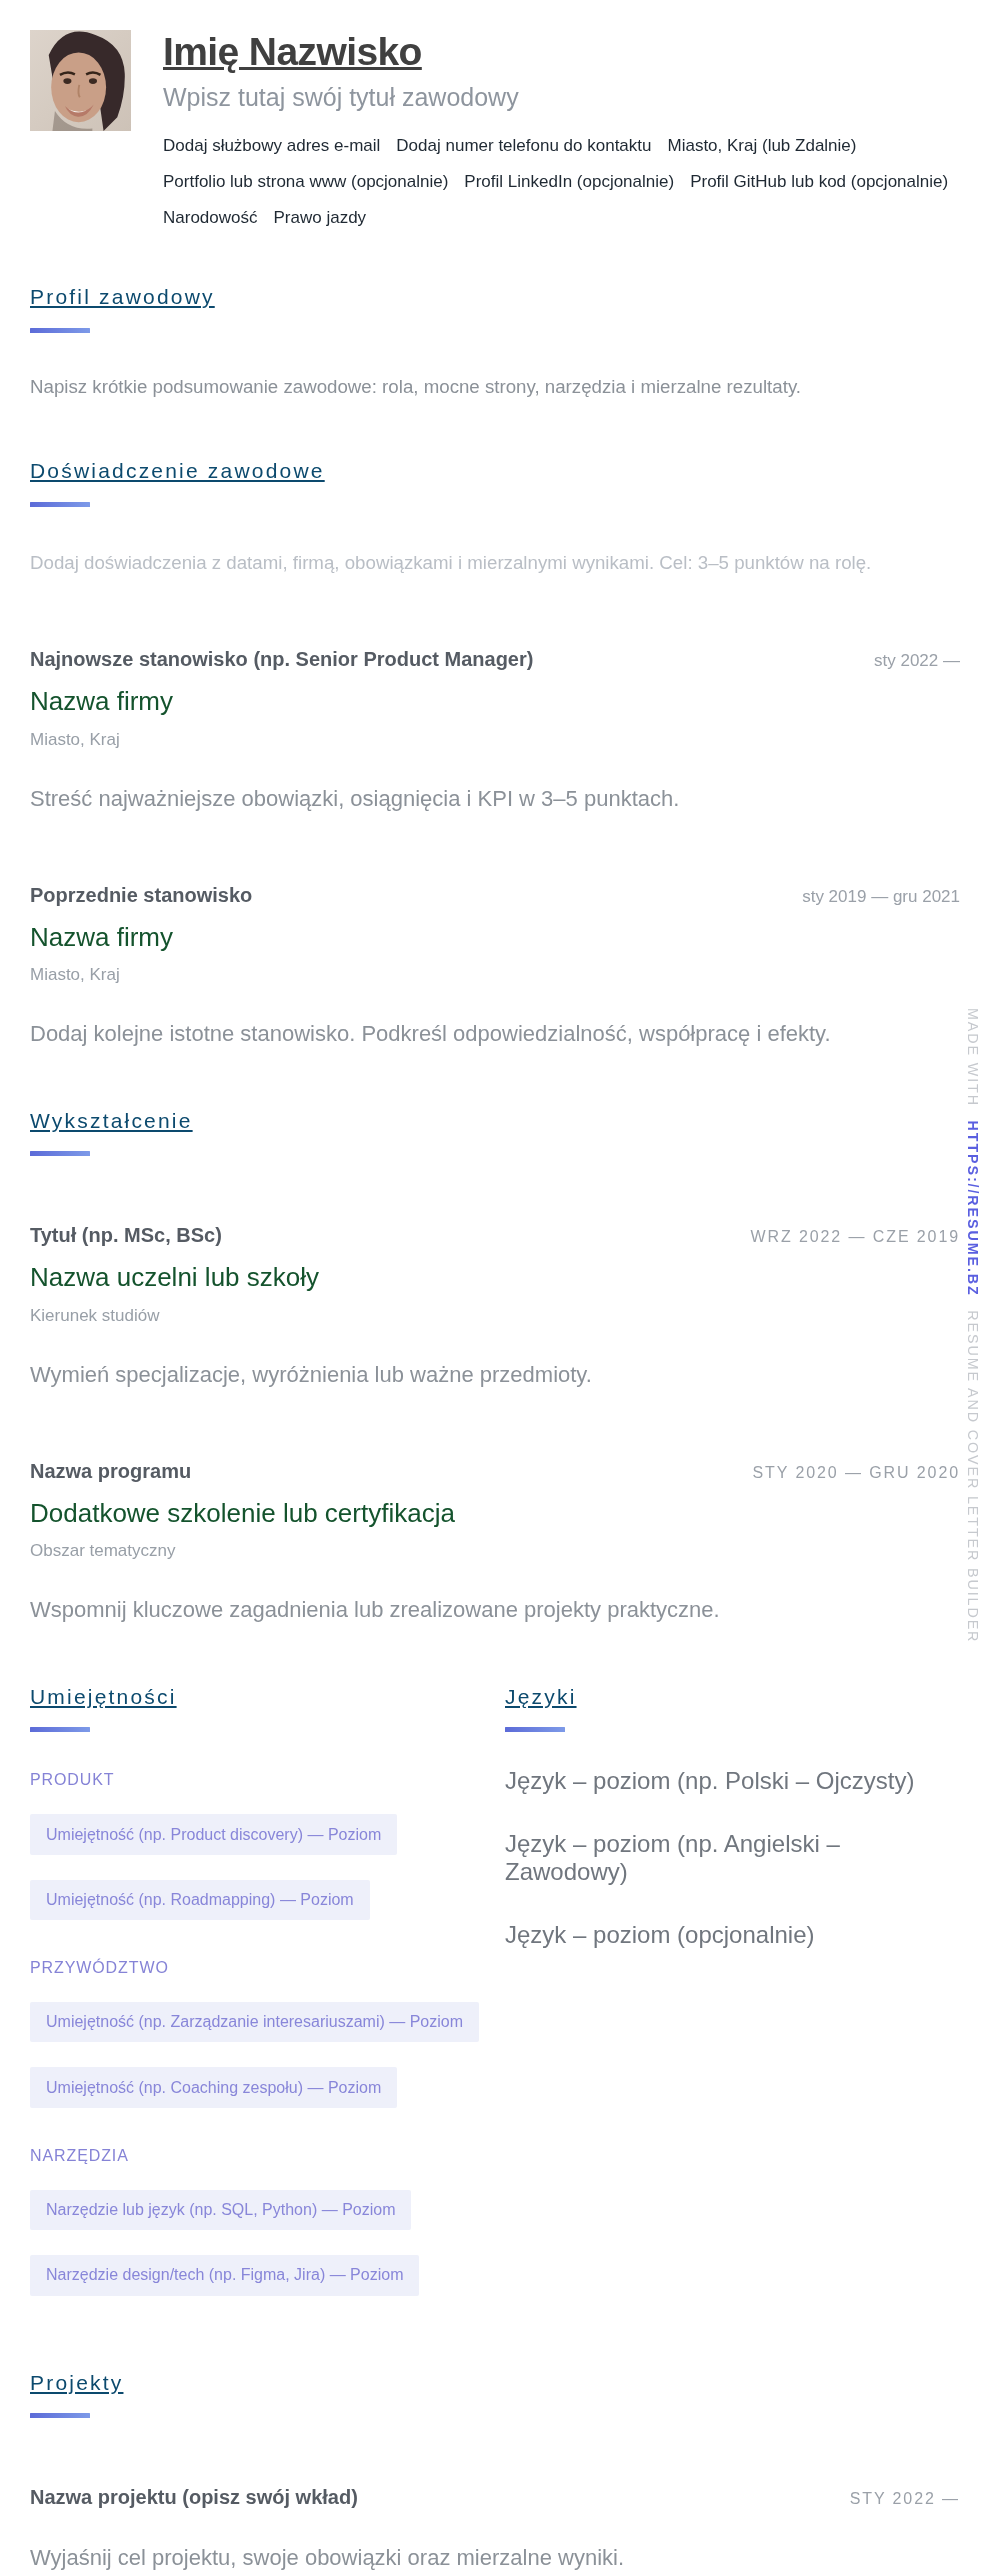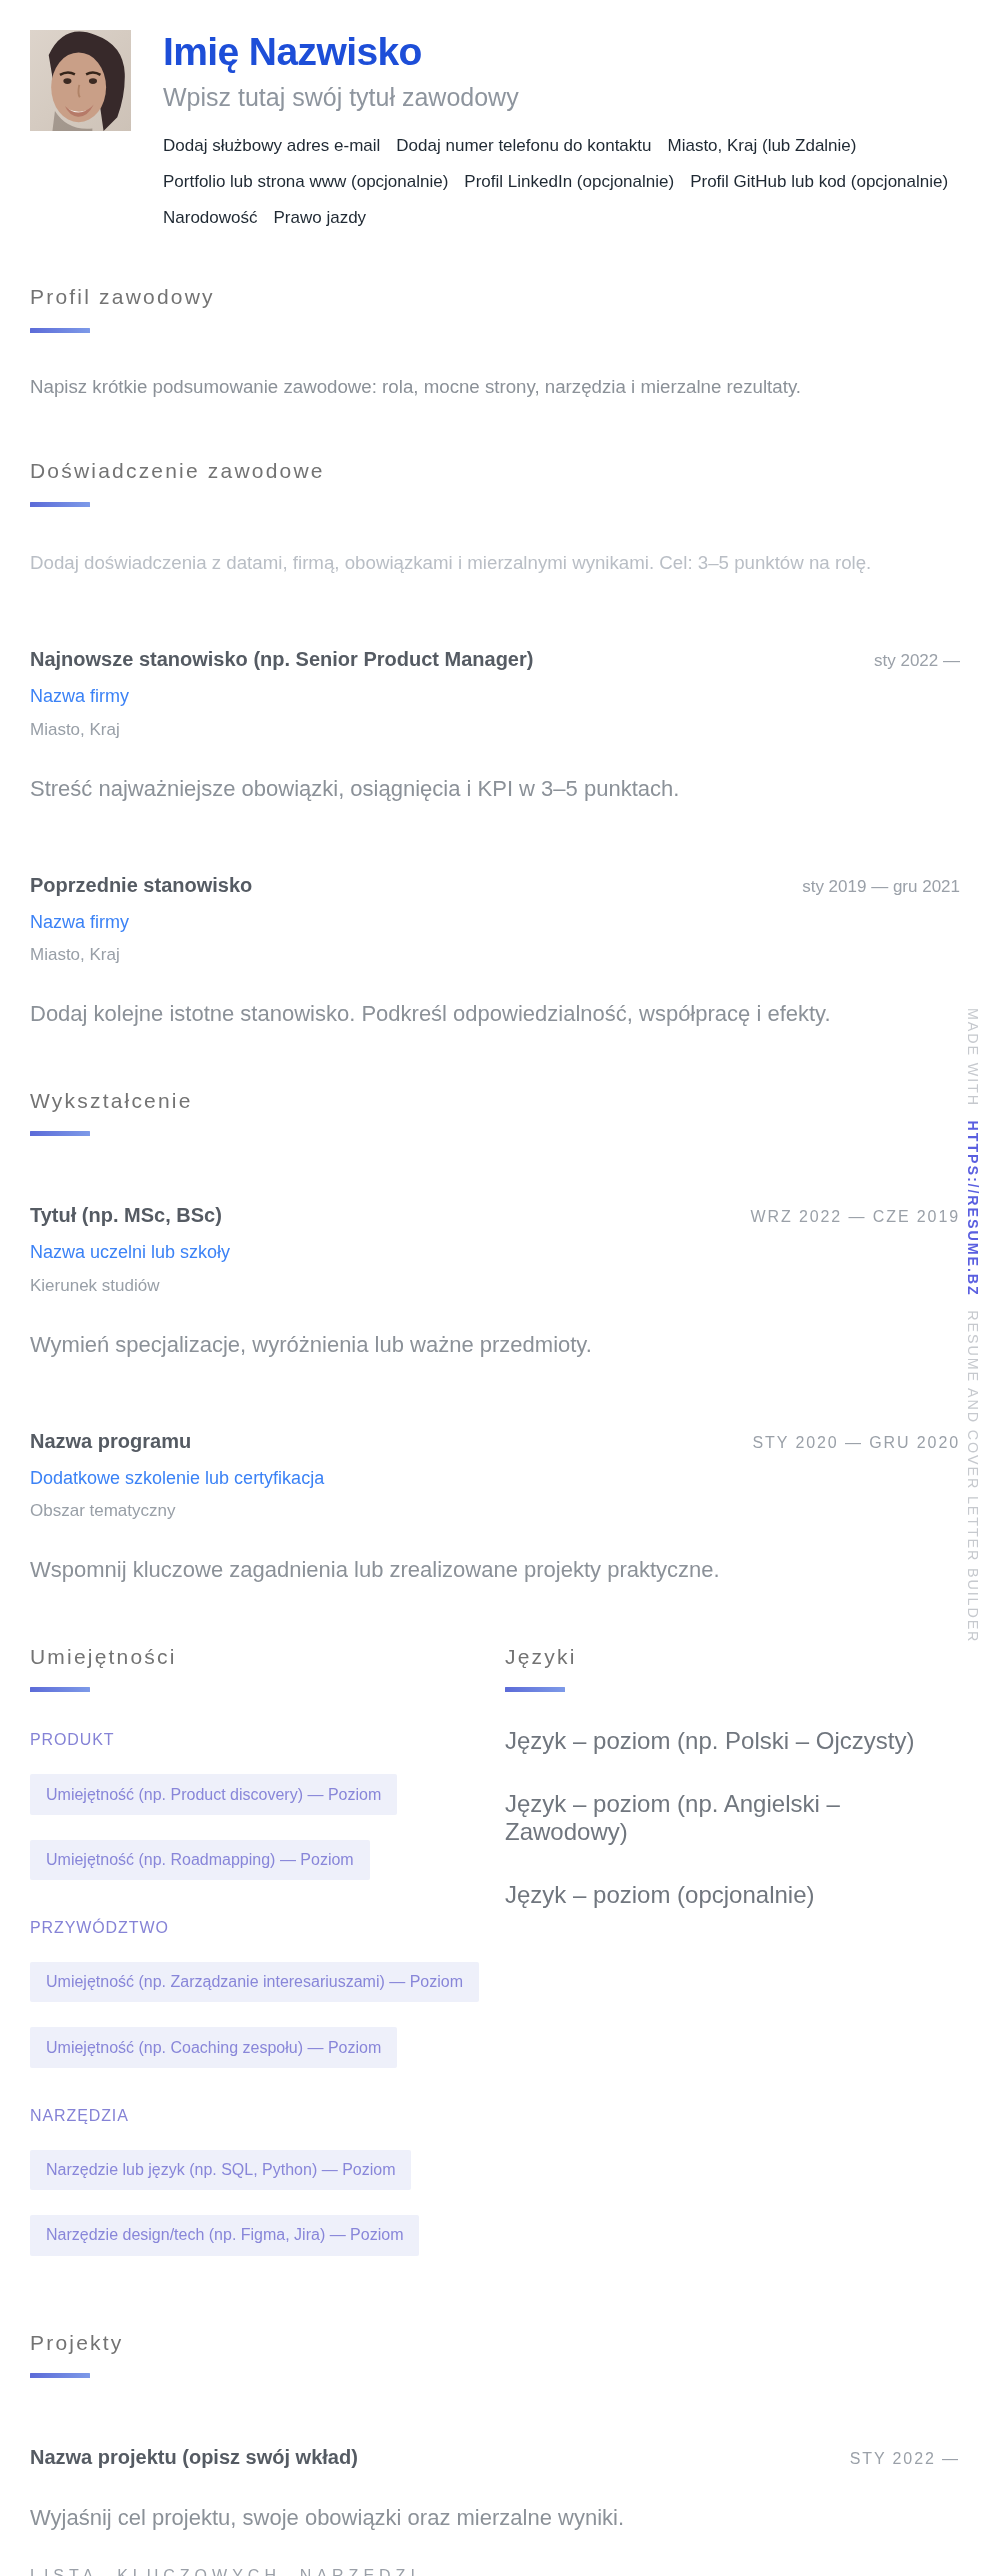--- a/index.html
+++ b/index.html
@@ -17,37 +17,38 @@
   
   .header { display: flex; align-items: flex-start; }
   .photo {
     width: 101px; height: 101px; flex: 0 0 101px;
     overflow: hidden; background: #d8cfc6;
   }
   .photo svg { display: block; }
   .header-main { margin-left: 32px; padding-top: 1.2px; }
   .name {
     font-size: 39px; font-weight: 800; letter-spacing: -0.6px;
-    color: #1d4ed8; line-height: 1.08;
+    color: #404040; line-height: 1.08; text-decoration: underline;
   }
   .job-title {
     margin-top: 10px; font-size: 25px; font-weight: 400; color: #8e959e;
   }
   .contacts {
     margin-top: 24px; max-width: 804px;
     display: flex; flex-wrap: wrap; column-gap: 32px; row-gap: 22.4px;
     font-size: 17px; color: #1f2933; font-weight: 400; gap: 16px;
   }
   .contact-item { white-space: nowrap; cursor: pointer; }
 
   
   .section { margin-top: 57px; }
   .section-heading {
     font-size: 21px; font-weight: 500; letter-spacing: 2.2px;
-    color: #737373;
+    color: #0c4a6e;
+    text-decoration: underline;
   }
   .accent-bar {
     margin-top: 18.7px; width: 60px; height: 5px; border-radius: 0.6px;
     background: linear-gradient(90deg, #5c6bd8 0%, #7d9ae8 100%);
   }
   .summary-text {
     margin-top: 39px; font-size: 18.7px; color: #8b9198; line-height: 1.6;
   }
   .intro-text {
     margin-top: 39px; font-size: 18.7px; color: #b9bec5; line-height: 1.85;
@@ -56,21 +57,21 @@
 
   
   .entry { margin-top: 68px; }
   .entry-head { display: flex; align-items: baseline; }
   .entry-title { font-size: 20px; font-weight: 700; color: #555b63; }
   .entry-dates {
     margin-left: auto; font-size: 17px; color: #9aa0a8; white-space: nowrap;
     padding-left: 25px;
   }
   .entry-dates.caps { font-size: 16px; letter-spacing: 1.9px; }
-  .entry-org { margin-top: 15px; font-size: 18px; color: #3b82f6; }
+  .entry-org { margin-top: 15px; font-size: 26px; color: #14532d; }
   .entry-sub { margin-top: 12.5px; font-size: 17px; color: #989fa7; }
   .entry-desc { margin-top: 31px; font-size: 22px; color: #8b9198; line-height: 1.6; }
   .entry-stack {
     margin-top: 32px; font-size: 16px; color: #9aa0a8;
     letter-spacing: 5px; text-transform: uppercase;
   }
 
   
   .two-col { display: grid; grid-template-columns: 475px 1fr; }
   .skills-group-label {

